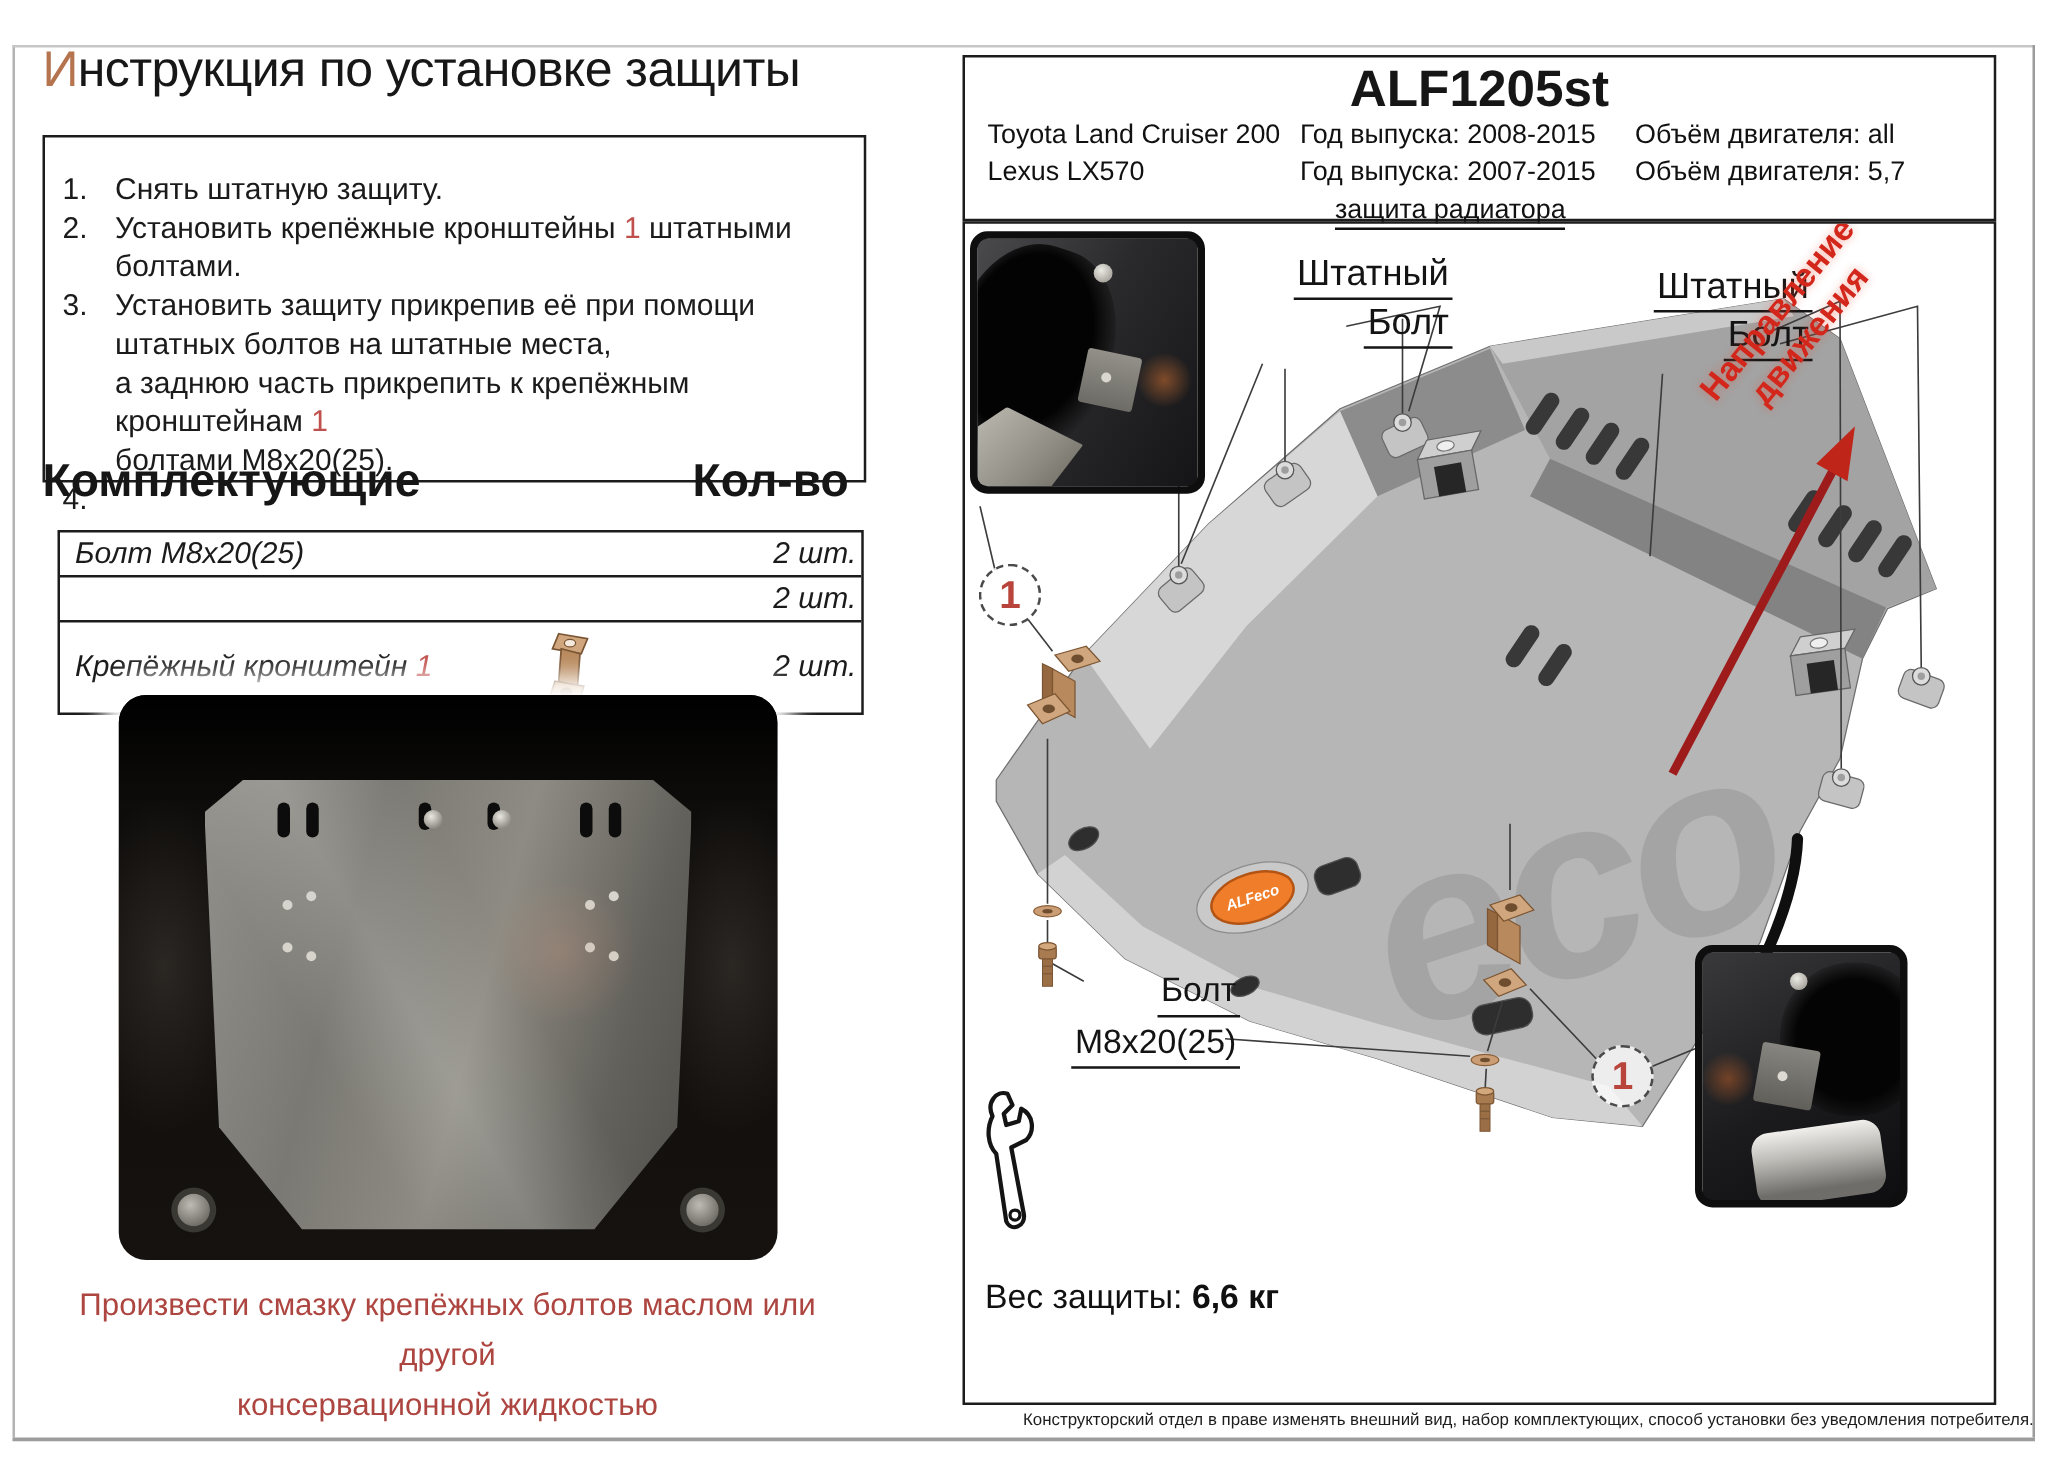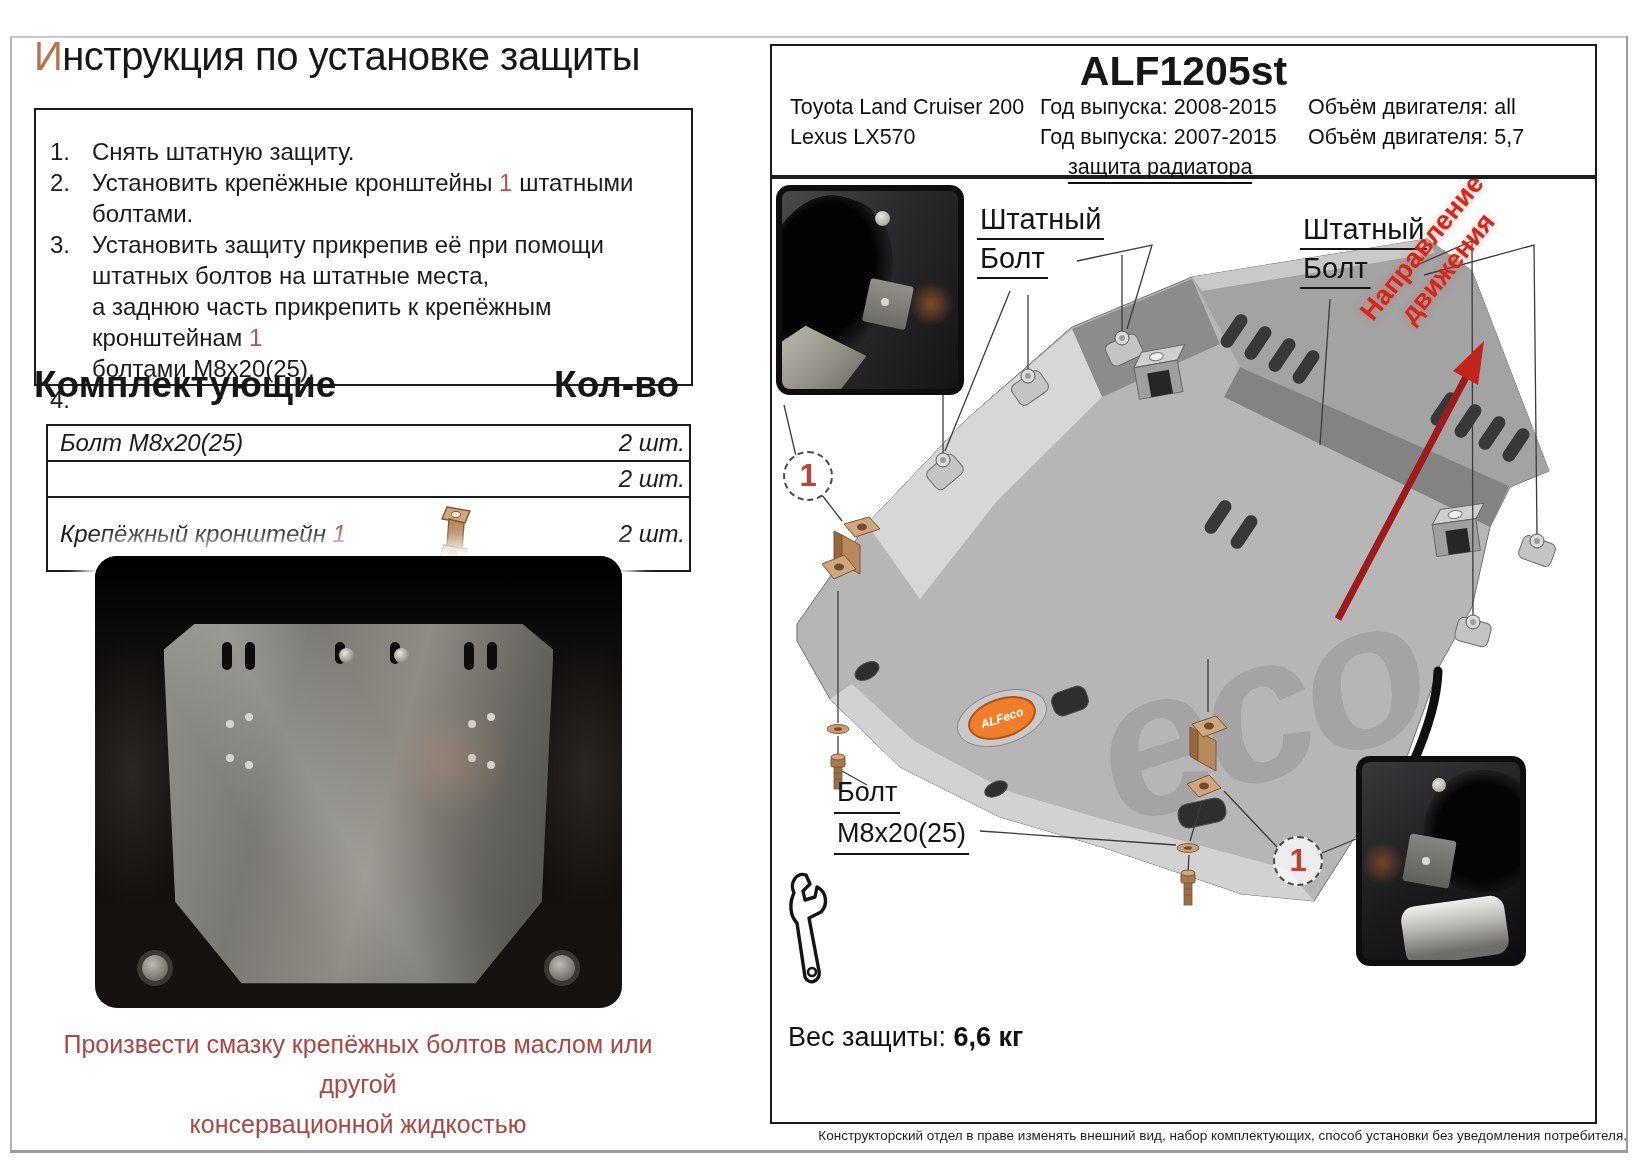--- a/index.html
+++ b/index.html
@@ -51,21 +51,21 @@
   .hcol{position:absolute;top:46px;font-size:21.5px;line-height:30px;white-space:nowrap;color:#111;}
   .hc1{left:18px;}.hc2{left:268px;}.hc3{left:536px;}
   .usub span{border-bottom:2px solid #111;display:inline-block;padding-bottom:0;margin-left:28px;}
   
   .cbox{left:770px;top:177px;width:823px;height:943px;border:2px solid #1c1c1c;overflow:hidden;}
   .cbox > *{position:absolute;}
   .photo{border:6px solid #0e0e0e;border-radius:14px;overflow:hidden;}
   .photo-tl{left:4px;top:6px;width:176px;height:198px;background:linear-gradient(120deg,#4a4a4c 0%,#2a2a2c 45%,#151517 100%);}
   .photo-br{left:584px;top:577px;width:158px;height:198px;background:linear-gradient(150deg,#39393b,#1b1b1d 55%,#0e0e10);}
   .ph-el{position:absolute;}
-  .lbl{font-size:29px;line-height:37px;text-align:left;color:#141414;}
+  .lbl{font-size:29px;line-height:37px;text-align:right;color:#141414;}
   .lbl span{border-bottom:2px solid #151515;display:inline-block;padding:0 3px 0px 3px;}
   .lbl-stock-left{left:205px;top:22px;width:185px;}
   .lbl-stock-right{left:528px;top:32px;width:150px;}
   .lbl-bolt{left:62px;top:594px;width:158px;font-size:27px;line-height:39px;}
   .lbl-dir{left:548px;top:46px;width:230px;text-align:center;font-size:27px;line-height:33px;font-weight:bold;
            color:#d3271c;transform:rotate(-51deg);text-shadow:0 0 7px rgba(235,80,55,0.45);}
   .callout{width:46px;height:46px;border:2px dashed #4a4a4a;border-radius:50%;
            text-align:center;line-height:46px;font-size:31px;font-weight:bold;color:#b9443c;background:rgba(255,255,255,0.75);}
   .c-tl{left:11px;top:272px;}
   .c-br{left:501px;top:657px;}

